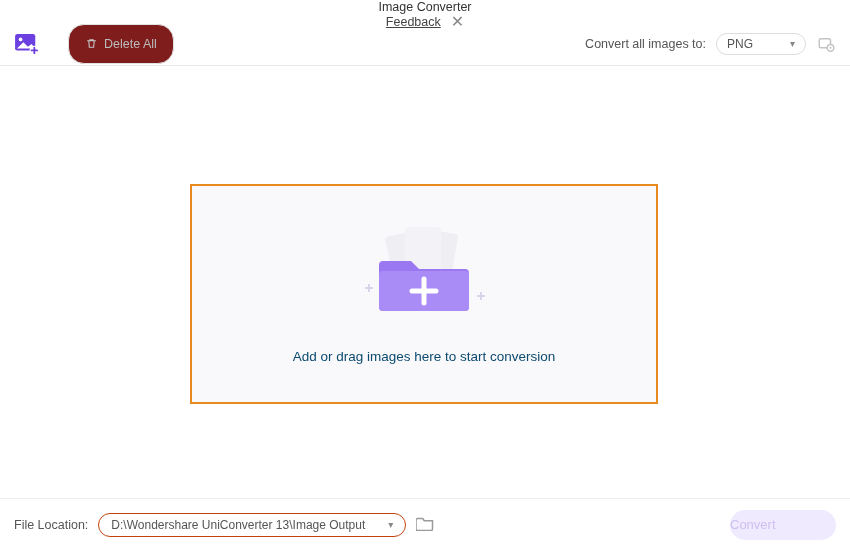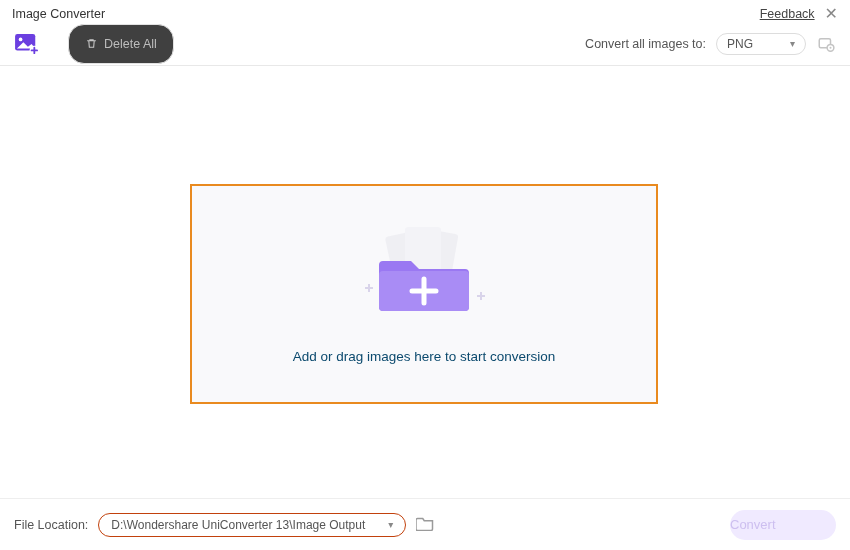--- a/index.html
+++ b/index.html
@@ -6,41 +6,41 @@
   body {
     width: 850px; height: 550px;
     font-family: "Segoe UI", Arial, sans-serif;
     background: #ffffff;
     color: #333;
     overflow: hidden;
     position: relative;
   }
   .titlebar {
     display: flex; align-items: center; justify-content: space-between;
-    height: 28px; padding: 0 12px; font-size: 12.5px; color: #333;
+    height: 28px; padding: 0 12px; font-size: 12.5px; color: #333; flex-direction: column;
   }
   .titlebar .right { display: flex; align-items: center; gap: 10px; }
   .feedback { text-decoration: underline; cursor: pointer; color:#444; }
   .close-x { font-size: 16px; color: #888; cursor: pointer; line-height:1; }
 
   .toolbar {
     display: flex; align-items: center; justify-content: space-between;
     height: 38px; padding: 0 14px 6px 14px;
     border-bottom: 1px solid #e8e8e8;
   }
   .toolbar .left { display:flex; align-items:center; gap: 28px; }
 
   .add-icon-wrap { width: 26px; height: 22px; position: relative; }
   .add-icon-wrap svg { display:block; }
 
   .delete-all {
     display: inline-flex; align-items: center; gap: 6px;
     border: 1px solid #e2e2e2; border-radius: 16px;
     padding: 12px 16px; font-size: 12.5px; color: #bcbcbc;
-    background: #404040; cursor: default;
+    background: #7f1d1d; cursor: default;
   }
   .delete-all svg { width: 13px; height: 13px; }
 
   .toolbar .right { display:flex; align-items:center; gap: 10px; font-size:12.5px; color:#555; }
   .select {
     display:flex; align-items:center; justify-content:space-between;
     width: 90px; border:1px solid #ddd; border-radius: 14px;
     padding: 3px 10px; font-size: 12px; color:#555; background:#fff; cursor:pointer;
   }
   .select .caret { font-size:10px; color:#888; }

